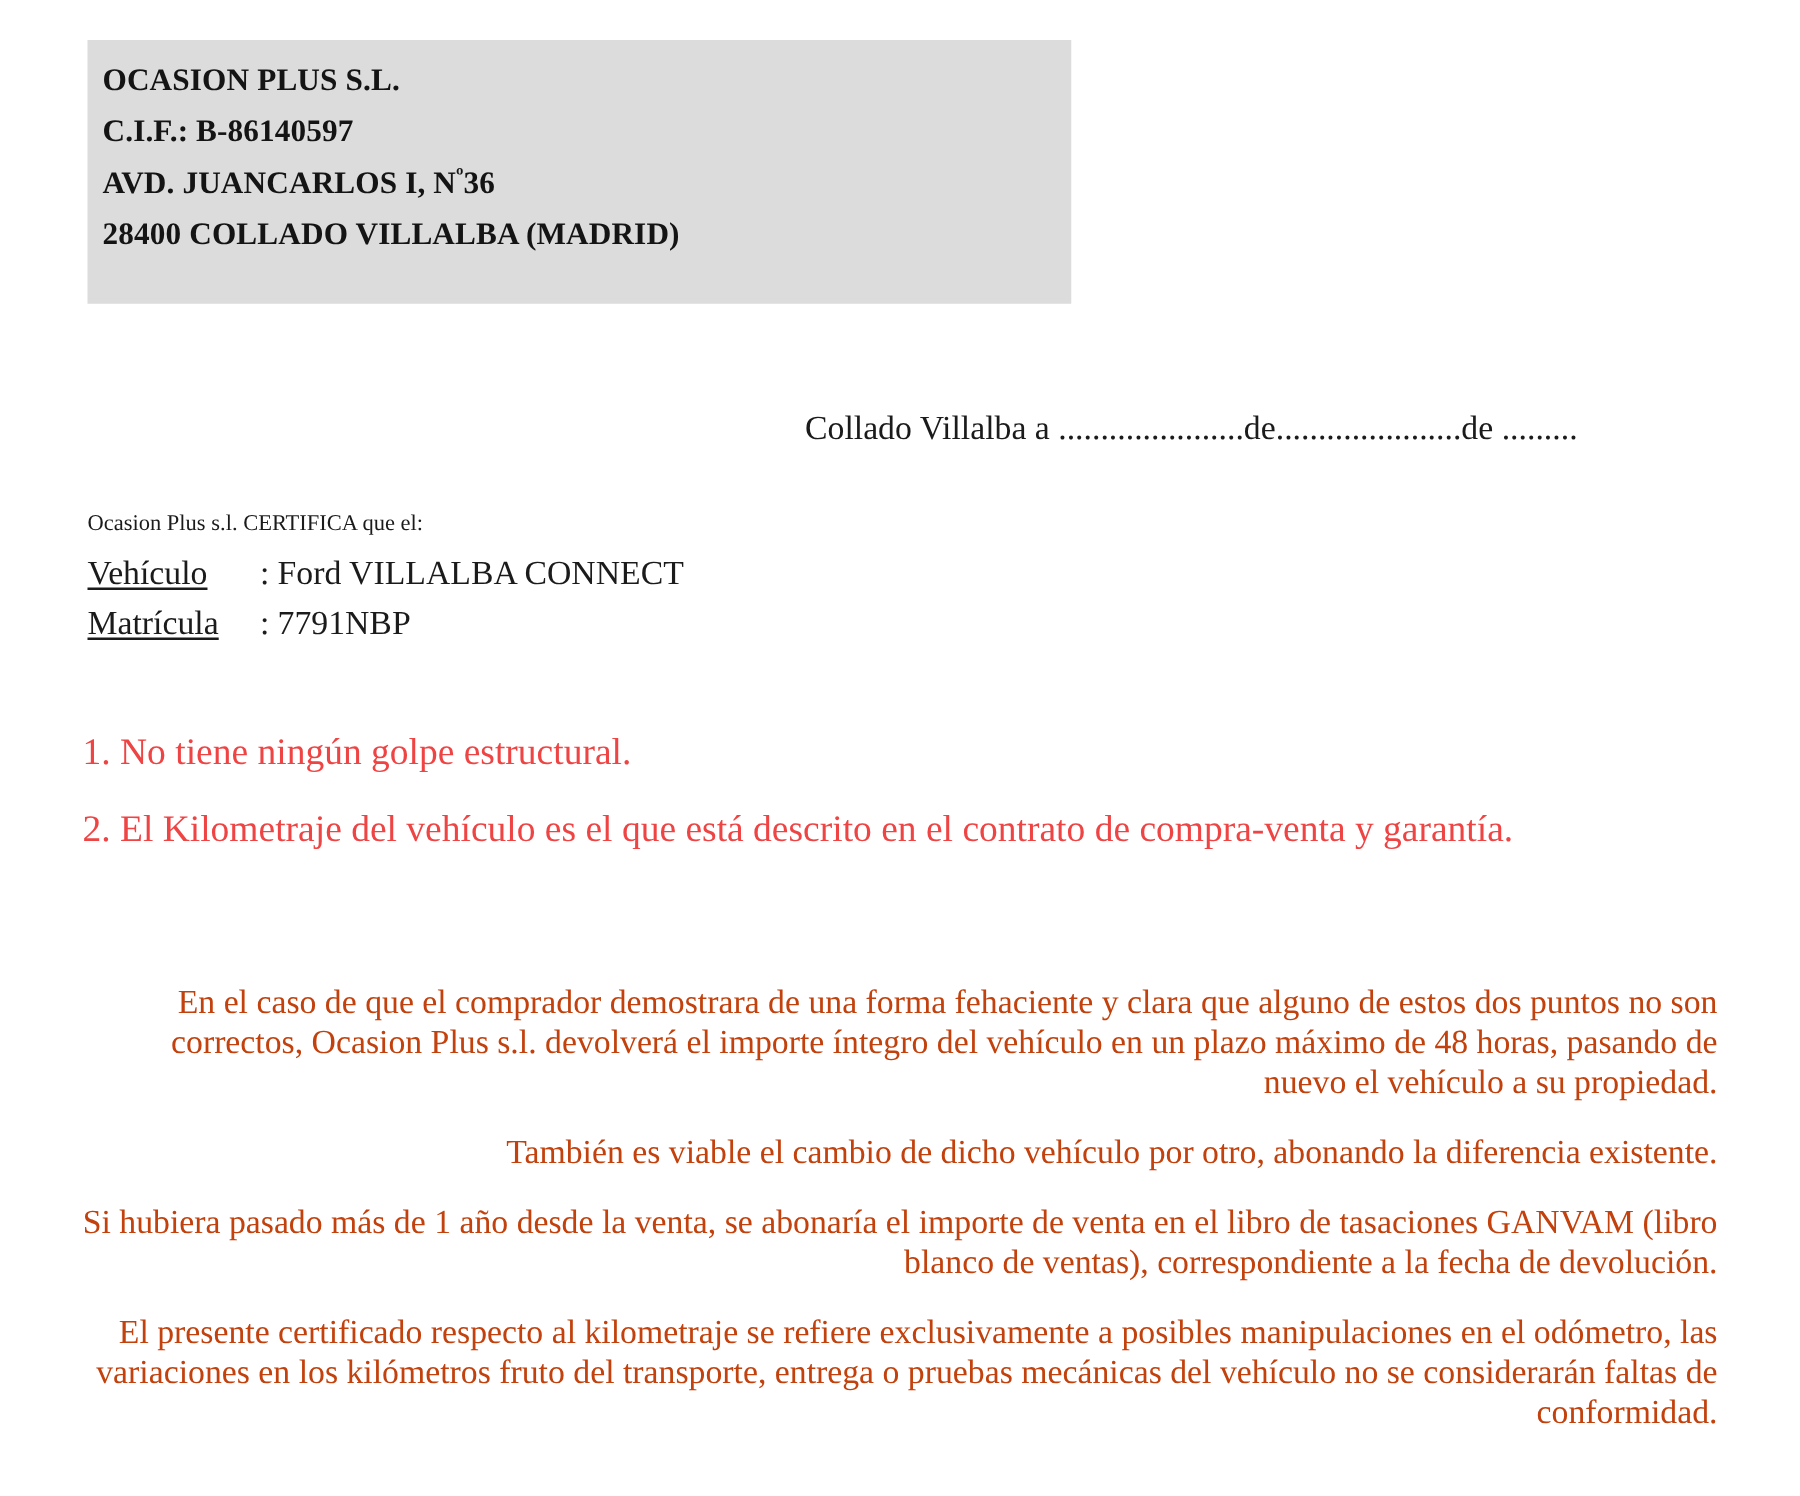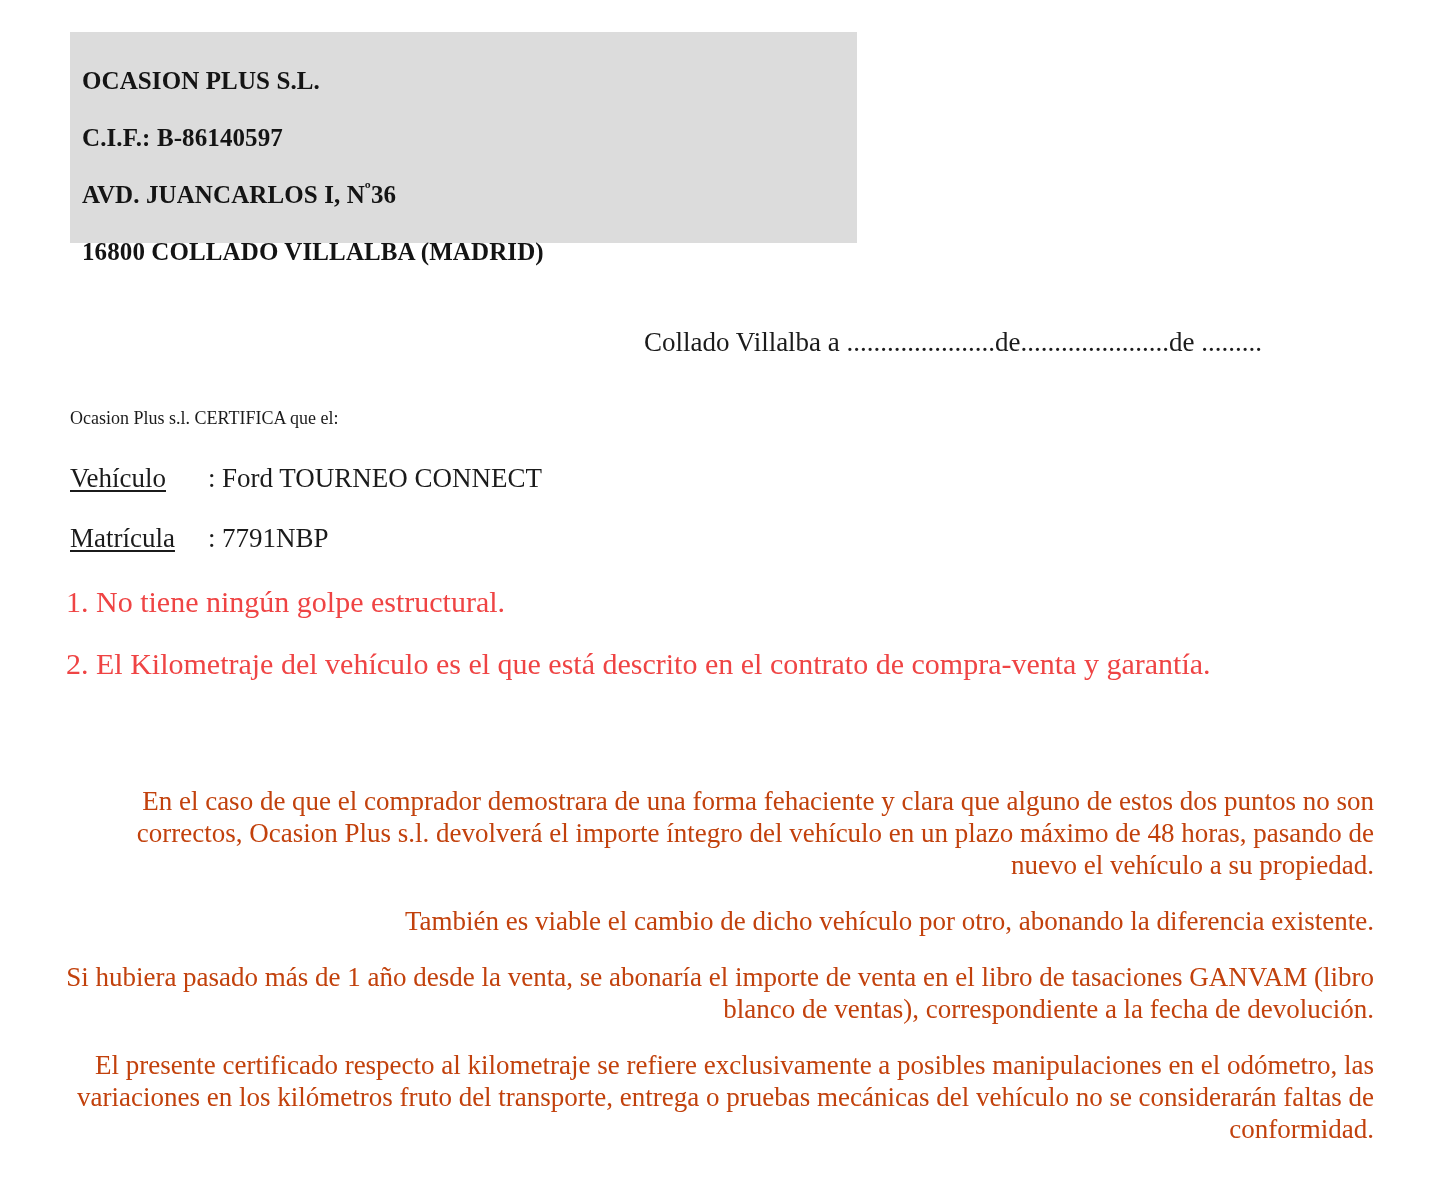--- a/index.html
+++ b/index.html
@@ -35,21 +35,20 @@
     box-sizing: border-box;
     padding: 12px 0 0 12px;
   }
   .letterhead-line {
     font-weight: bold;
     font-size: 25px;
     line-height: 41px;
     letter-spacing: 0.1px;
     color: #141414;
     white-space: nowrap;
-    margin-top: 16px;
   }
   .ord {
     font-size: 0.72em;
     vertical-align: 0.42em;
     line-height: 0;
   }
 
   
   .dateline {
     position: absolute;
@@ -79,21 +78,20 @@
     font-size: 27px;
     line-height: 40px;
     white-space: nowrap;
     color: #1b1b1b;
   }
   .field-label {
     display: inline-block;
     min-width: 138px;
     text-decoration: underline;
     text-underline-offset: 3px;
-    margin-top: 20px;
   }
   .field-sep {
     display: inline-block;
     width: 14px;
   }
 
   
   .points {
     position: absolute;
     left: 66px;
@@ -126,29 +124,29 @@
 </style>
 </head>
 <body>
 
 <div class="page">
 
   <div class="letterhead">
     <div class="letterhead-line">OCASION PLUS S.L.</div>
     <div class="letterhead-line">C.I.F.: B-86140597</div>
     <div class="letterhead-line"><span>AVD. JUANCARLOS I, N</span><span class="ord">º</span><span>36</span></div>
-    <div class="letterhead-line">16800 COLLADO VILLALBA (MADRID)</div>
+    <div class="letterhead-line">28400 COLLADO VILLALBA (MADRID)</div>
   </div>
 
   <div class="dateline">Collado Villalba a ......................de......................de .........</div>
 
   <div class="certify-block">
     <div class="certify-line">Ocasion Plus s.l. CERTIFICA que el:</div>
     <div class="field-row">
-      <span class="field-label">Vehículo</span><span class="field-sep">:</span><span>Ford TOURNEO CONNECT</span>
+      <span class="field-label">Vehículo</span><span class="field-sep">:</span><span>Ford VILLALBA CONNECT</span>
     </div>
     <div class="field-row">
       <span class="field-label">Matrícula</span><span class="field-sep">:</span><span>7791NBP</span>
     </div>
   </div>
 
   <div class="points">
     <div class="point">1. No tiene ningún golpe estructural.</div>
     <div class="point">2. El Kilometraje del vehículo es el que está descrito en el contrato de compra-venta y garantía.</div>
   </div>

